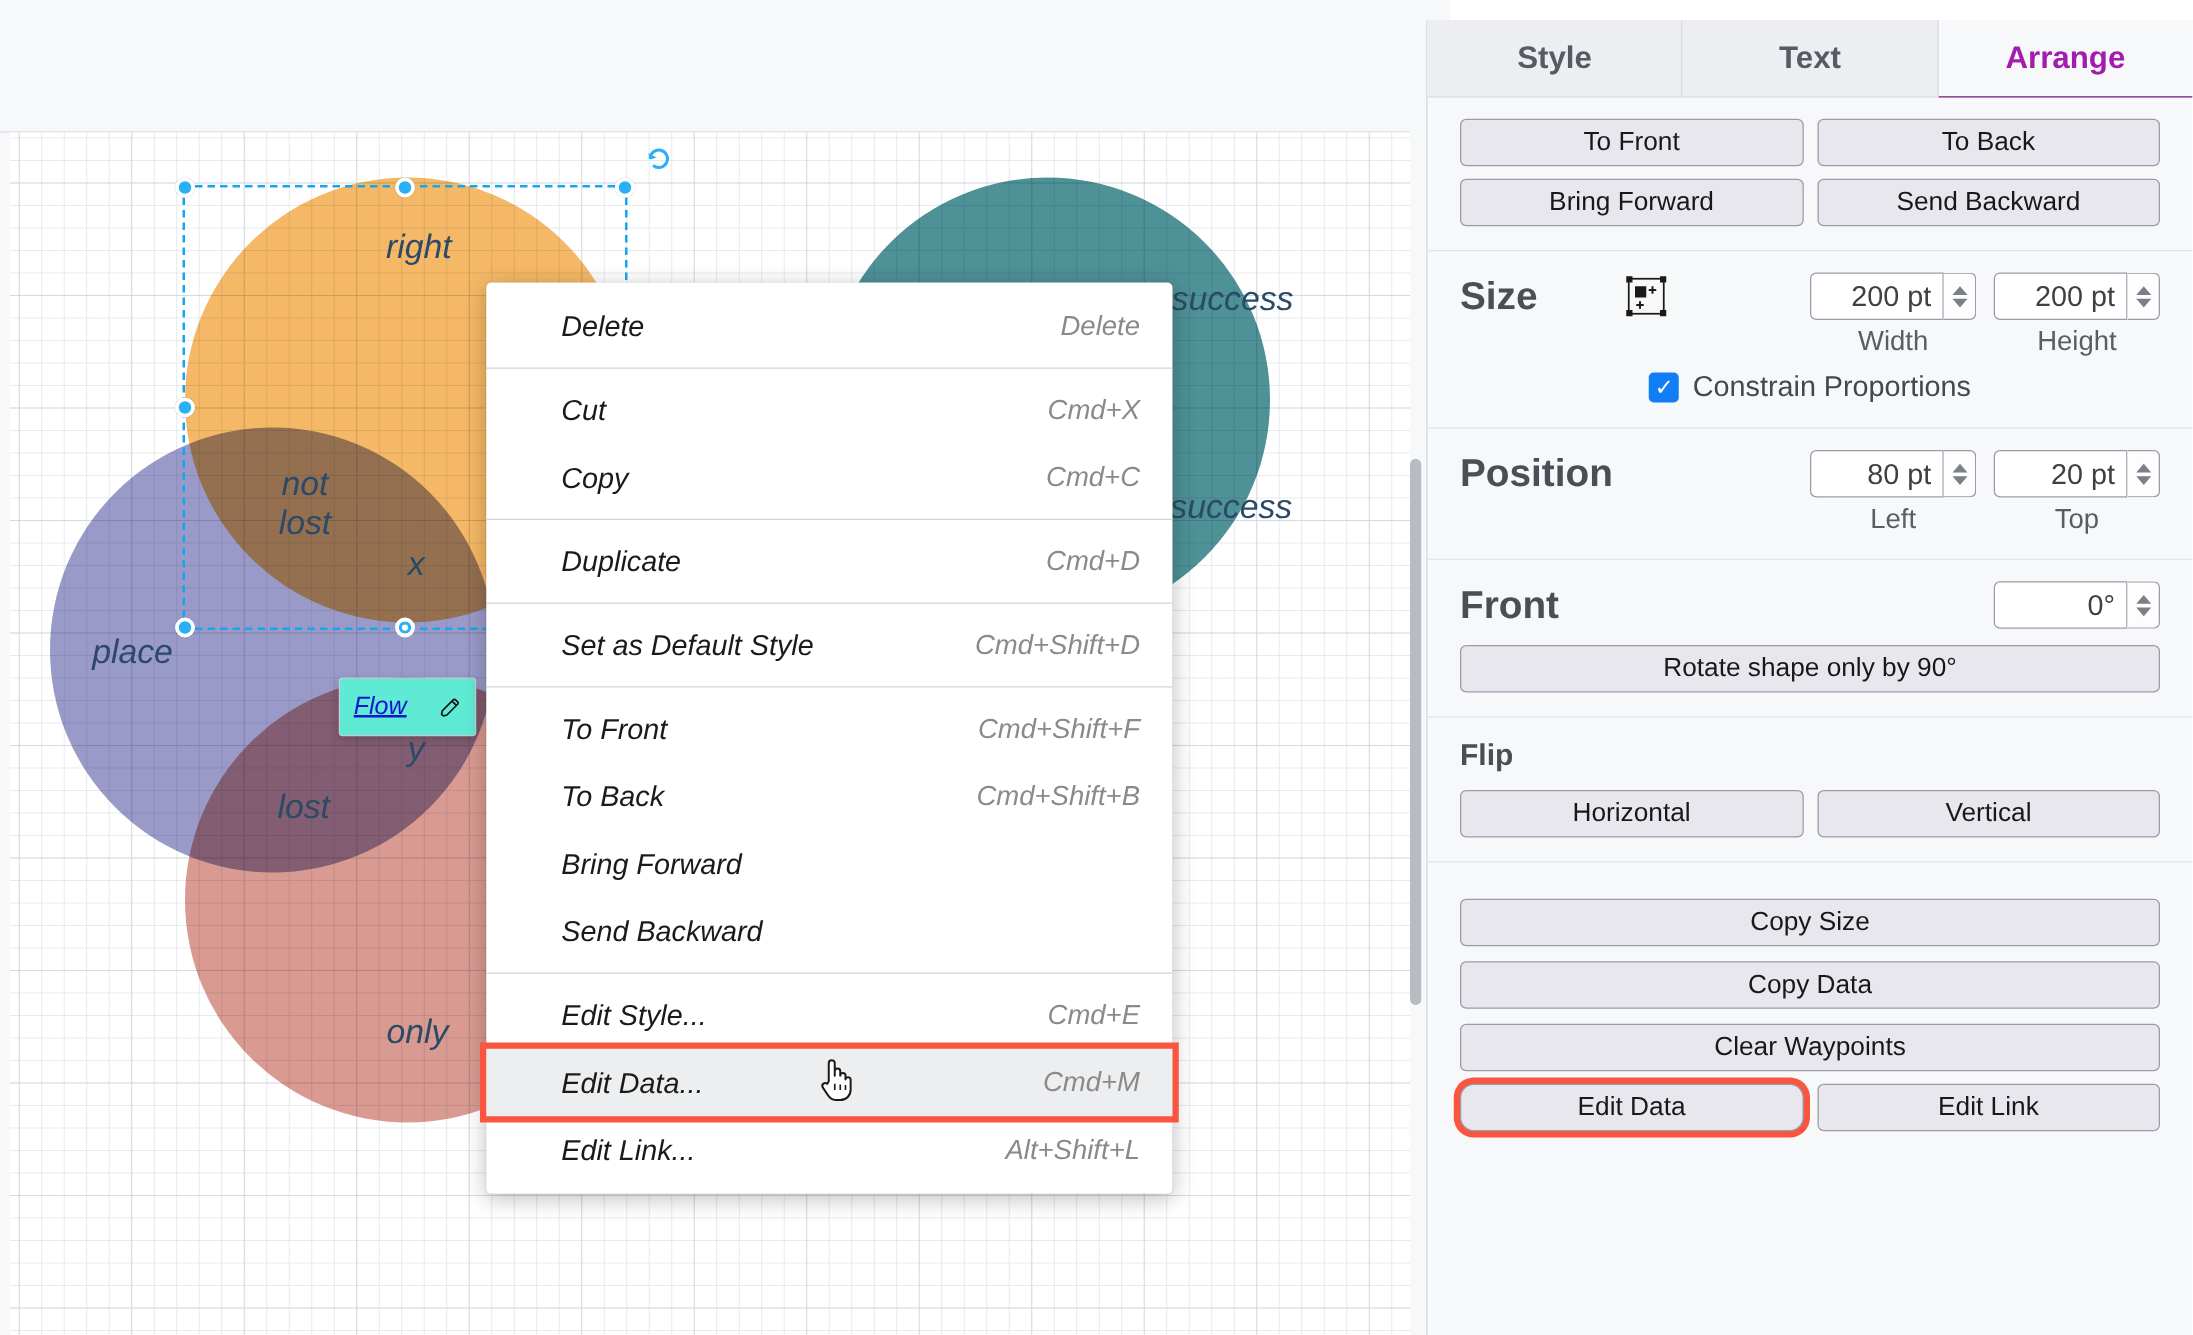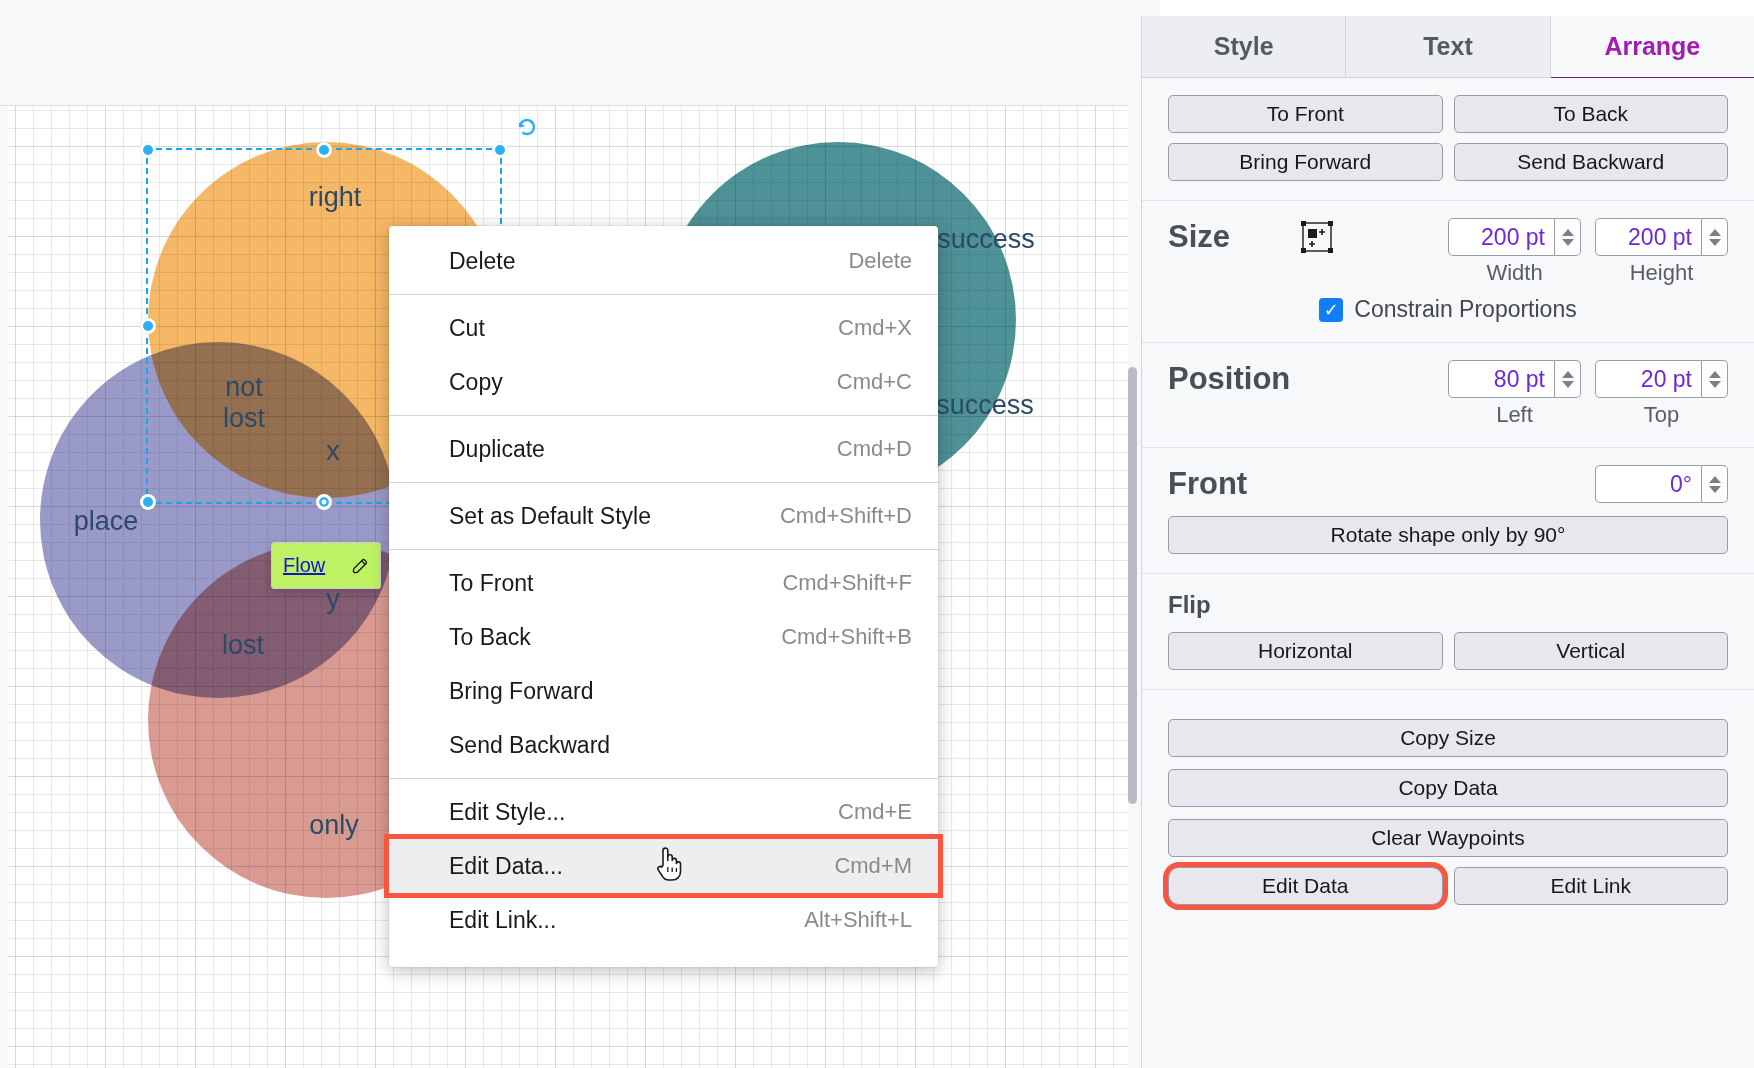--- a/index.html
+++ b/index.html
@@ -10,20 +10,21 @@
     overflow: hidden;
   }
   #app { position: relative; width: 1754px; height: 1068px; }
 
   
   #canvas-area {
     position: absolute; left: 0; top: 0;
     width: 1160px; height: 1068px;
     background: #f7f8fa;
     overflow: hidden;
+    font-style: italic;
   }
   #canvas-toolbar-strip {
     position: absolute; left: 0; top: 0; width: 1128px; height: 106px;
     background: #f7f8fa; border-bottom: 1px solid #d9dde2;
   }
   #canvas-sheet {
     position: absolute; left: 8px; top: 106px;
     width: 1120px; height: 962px;
     background: #ffffff;
     background-image:
@@ -67,41 +68,41 @@
   .handle.hollow { background: #ffffff; border: 3px solid #ffffff; box-shadow: 0 0 0 2.5px #29b0f5 inset; }
   #rotate-handle {
     position: absolute; left: 516px; top: 116px;
     width: 22px; height: 22px; color: #29b0f5; font-size: 20px; line-height: 22px;
   }
 
   
   #flow-tooltip {
     position: absolute; left: 271px; top: 542px;
     width: 110px; height: 47px;
-    background: #bef264;
+    background: #5eead4;
     border: 1px solid #c8ccd2;
     border-radius: 3px;
     box-shadow: 0 3px 8px rgba(0,0,0,.18);
     display: flex; align-items: center; justify-content: space-between;
     padding: 0 11px;
   }
   #flow-link {
     color: #1414cc; font-size: 20px; text-decoration: underline;
     font-family: "Liberation Sans", sans-serif;
   }
   .pencil-ico { width: 18px; height: 18px; display:block; }
 
   
   #context-menu {
     position: absolute; left: 389px; top: 226px;
     width: 549px;
     background: #ffffff;
     border-radius: 4px;
     box-shadow: 0 4px 18px rgba(0,0,0,.25), 0 0 0 .5px rgba(0,0,0,.10);
-    padding: 8px 0 20px 0;
+    padding: 8px 0 8px 0;
     z-index: 40;
   }
   .menu-item {
     position: relative;
     display: flex; align-items: center; justify-content: space-between;
     height: 54px;
     padding: 0 26px 0 60px;
     font-size: 23px;
     color: #1a1a1a;
     white-space: nowrap;
@@ -177,21 +178,21 @@
   .stepper-wrap { display: flex; align-items: stretch; margin-left: auto; }
   .stepper-group { display: flex; align-items: stretch; }
   .stepper-group + .stepper-group { margin-left: 14px; }
   .num-input {
     width: 107px; height: 38px;
     background: #ffffff;
     border: 1px solid #9a9aa8;
     border-radius: 5px 0 0 5px;
     display: flex; align-items: center; justify-content: flex-end;
     padding-right: 9px;
-    font-size: 23px; color: #6d28d9;
+    font-size: 23px; color: #404040;
   }
   .spin {
     width: 26px; height: 38px;
     border: 1px solid #9a9aa8; border-left: none;
     border-radius: 0 5px 5px 0;
     background: #fdfdfd;
     display: flex; flex-direction: column;
     align-items: center; justify-content: center;
   }
   .spin span { display:block; width:0;height:0;border-left:6px solid transparent;border-right:6px solid transparent; }

